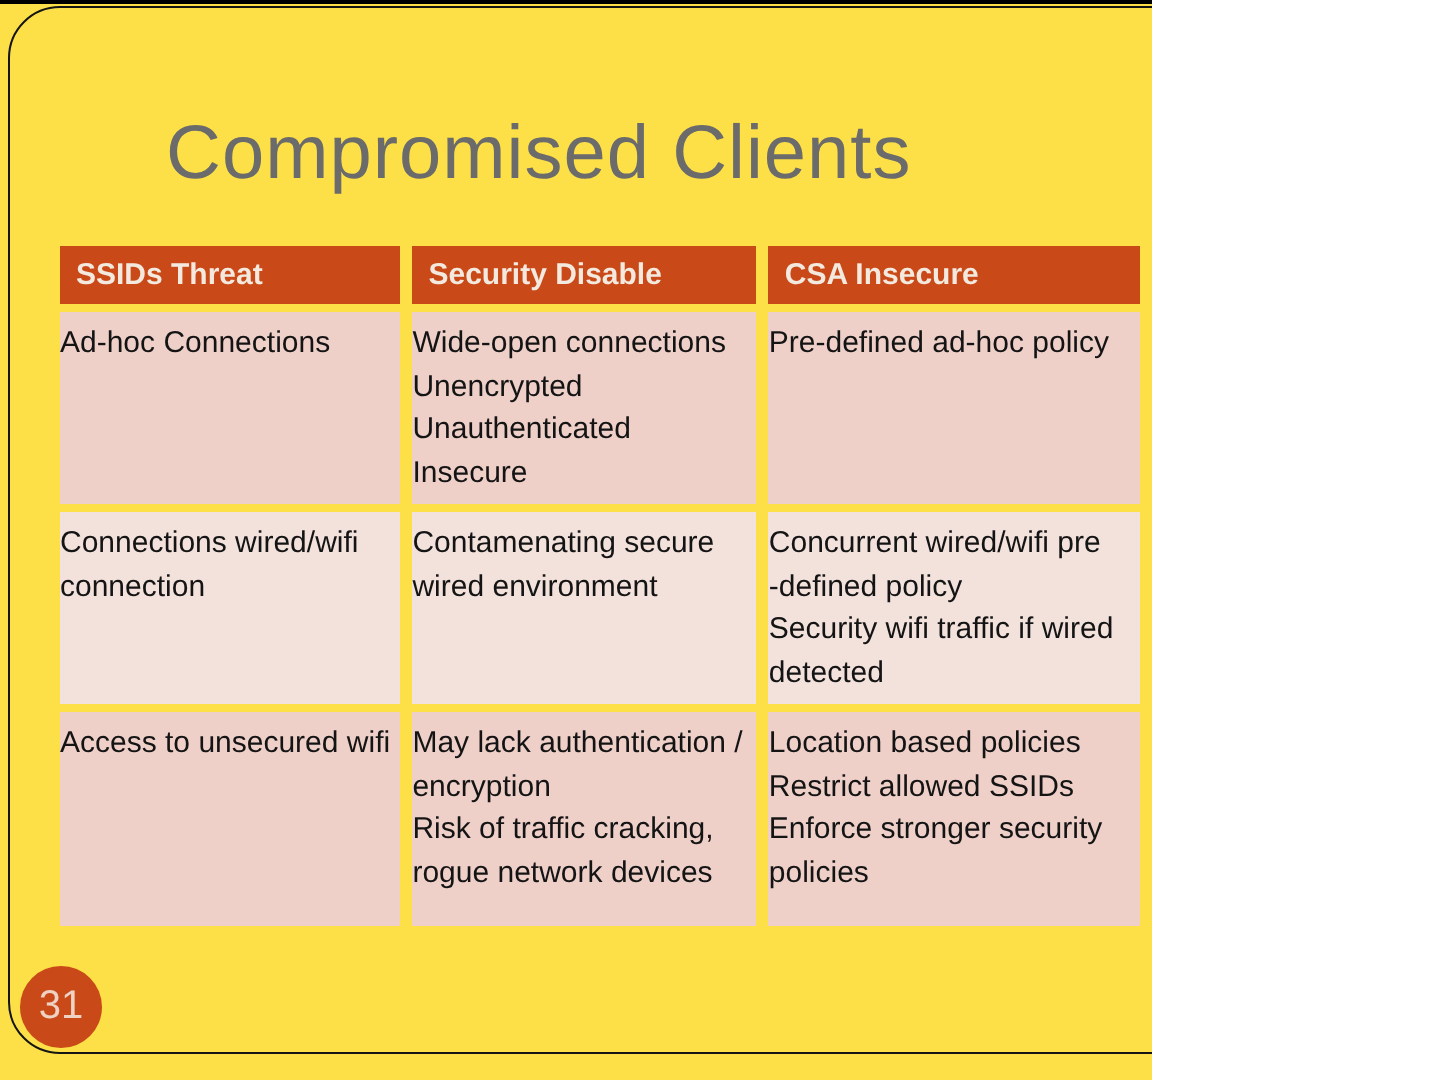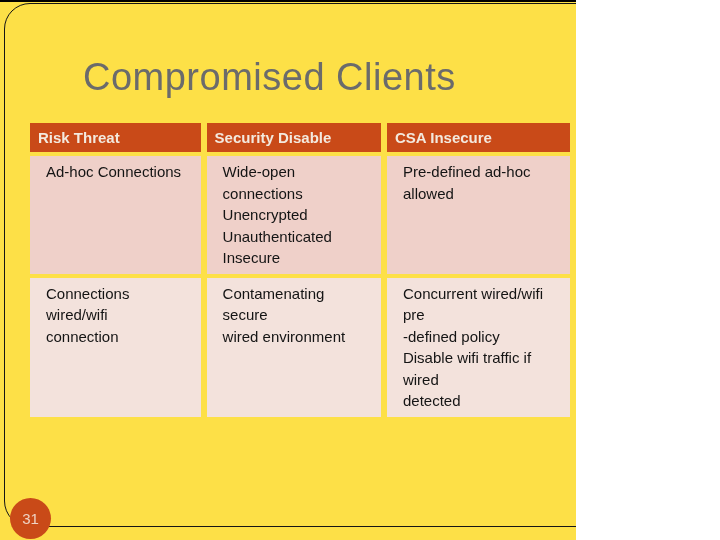--- a/index.html
+++ b/index.html
@@ -55,35 +55,35 @@
     padding: 2px 8px;
     height: 29px;
     box-sizing: border-box;
     white-space: nowrap;
     overflow: hidden;
   }
   table.threats td {
     font-size: 15px;
     line-height: 21.5px;
     color: #141414;
-    padding: 5px 16px;
+    padding: 5px 0;
     vertical-align: top;
     box-sizing: border-box;
     white-space: pre-line;
   }
   tr.band-dark td  { background: #efd0c9; }
   tr.band-light td { background: #f3e2dc; }
   .page-badge {
     position: absolute;
-    left: 10px; top: 498px;
+    left: 10px; top: 483px;
     width: 41px; height: 41px;
     border-radius: 50%;
     background: #c94a18;
     color: #eed3c4;
-    font-size: 15px;
+    font-size: 20px;
     display: flex;
     align-items: center;
     justify-content: center;
     z-index: 2;
   }
 </style>
 </head>
 <body>
 
 <div class="slide">
@@ -93,41 +93,52 @@
   <h1 class="slide-title">Compromised Clients</h1>
 
   <table class="threats">
     <colgroup>
       <col style="width:210px">
       <col style="width:198px">
       <col style="width:233px">
     </colgroup>
     <thead>
       <tr>
-        <th>Risk Threat</th>
+        <th>SSIDs Threat</th>
         <th>Security Disable</th>
         <th>CSA Insecure</th>
       </tr>
     </thead>
     <tbody>
       <tr class="band-dark" style="height:93px">
         <td>Ad-hoc Connections</td>
         <td>Wide-open connections
 Unencrypted
 Unauthenticated
 Insecure</td>
-        <td>Pre-defined ad-hoc allowed</td>
+        <td>Pre-defined ad-hoc policy</td>
       </tr>
       <tr class="band-light" style="height:88px">
         <td>Connections wired/wifi
 connection</td>
         <td>Contamenating secure
 wired environment</td>
         <td>Concurrent wired/wifi pre
 -defined policy
-Disable wifi traffic if wired
+Security wifi traffic if wired
 detected</td>
+      </tr>
+      <tr class="band-dark" style="height:107px">
+        <td>Access to unsecured wifi</td>
+        <td>May lack authentication /
+encryption
+Risk of traffic cracking,
+rogue network devices</td>
+        <td>Location based policies
+Restrict allowed SSIDs
+Enforce stronger security
+policies</td>
       </tr>
     </tbody>
   </table>
 
   <div class="page-badge">31</div>
 </div>
 
 </body></html>

